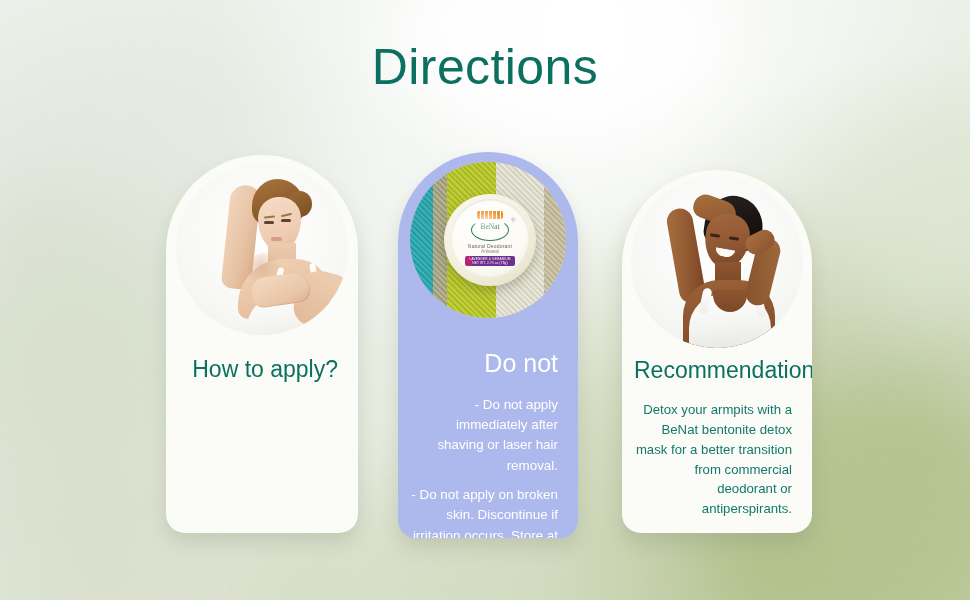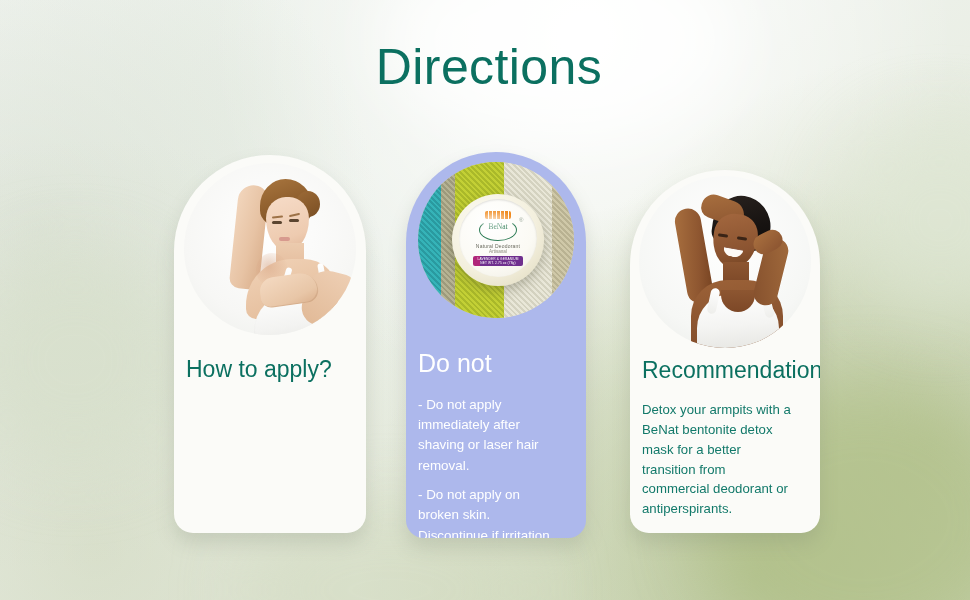--- a/index.html
+++ b/index.html
@@ -26,21 +26,20 @@
       radial-gradient(circle at 26% 16%, rgba(232,238,230,0.85) 0%, rgba(232,238,230,0.0) 40%),
       linear-gradient(150deg, #f3f6f3 0%, #eef2ec 38%, #e7ece0 66%, #dde4cf 100%);
   }
   #bg-blobs { position: absolute; inset: 0; }
   .blob { position: absolute; border-radius: 50%; filter: blur(34px); }
 
   
   #page {
     position: absolute;
     inset: 0;
-    margin-left: 8px;
   }
 
   #page-title {
     position: absolute;
     top: 38px;
     left: 0;
     width: 100%;
     text-align: center;
     font-size: 50px;
     font-weight: 400;
@@ -68,23 +67,23 @@
     position: absolute;
     left: 0; right: 0; top: 0;
     overflow: hidden;
   }
   #card-0 .card-media { height: 200px; }
   #card-1 .card-media { height: 196px; }
   #card-2 .card-media { height: 186px; }
 
   .card-body {
     position: absolute;
-    left: 0; right: 16px;
+    left: 0; right: 8px;
     padding: 0 12px;
-    text-align: left;
+    text-align: right;
   }
   #card-0 .card-body { top: 202px; }
   #card-1 .card-body { top: 198px; }
   #card-2 .card-body { top: 188px; }
 
   .card-heading {
     font-size: 23px;
     font-weight: 400;
     line-height: 1.1;
     margin-bottom: 17px;

